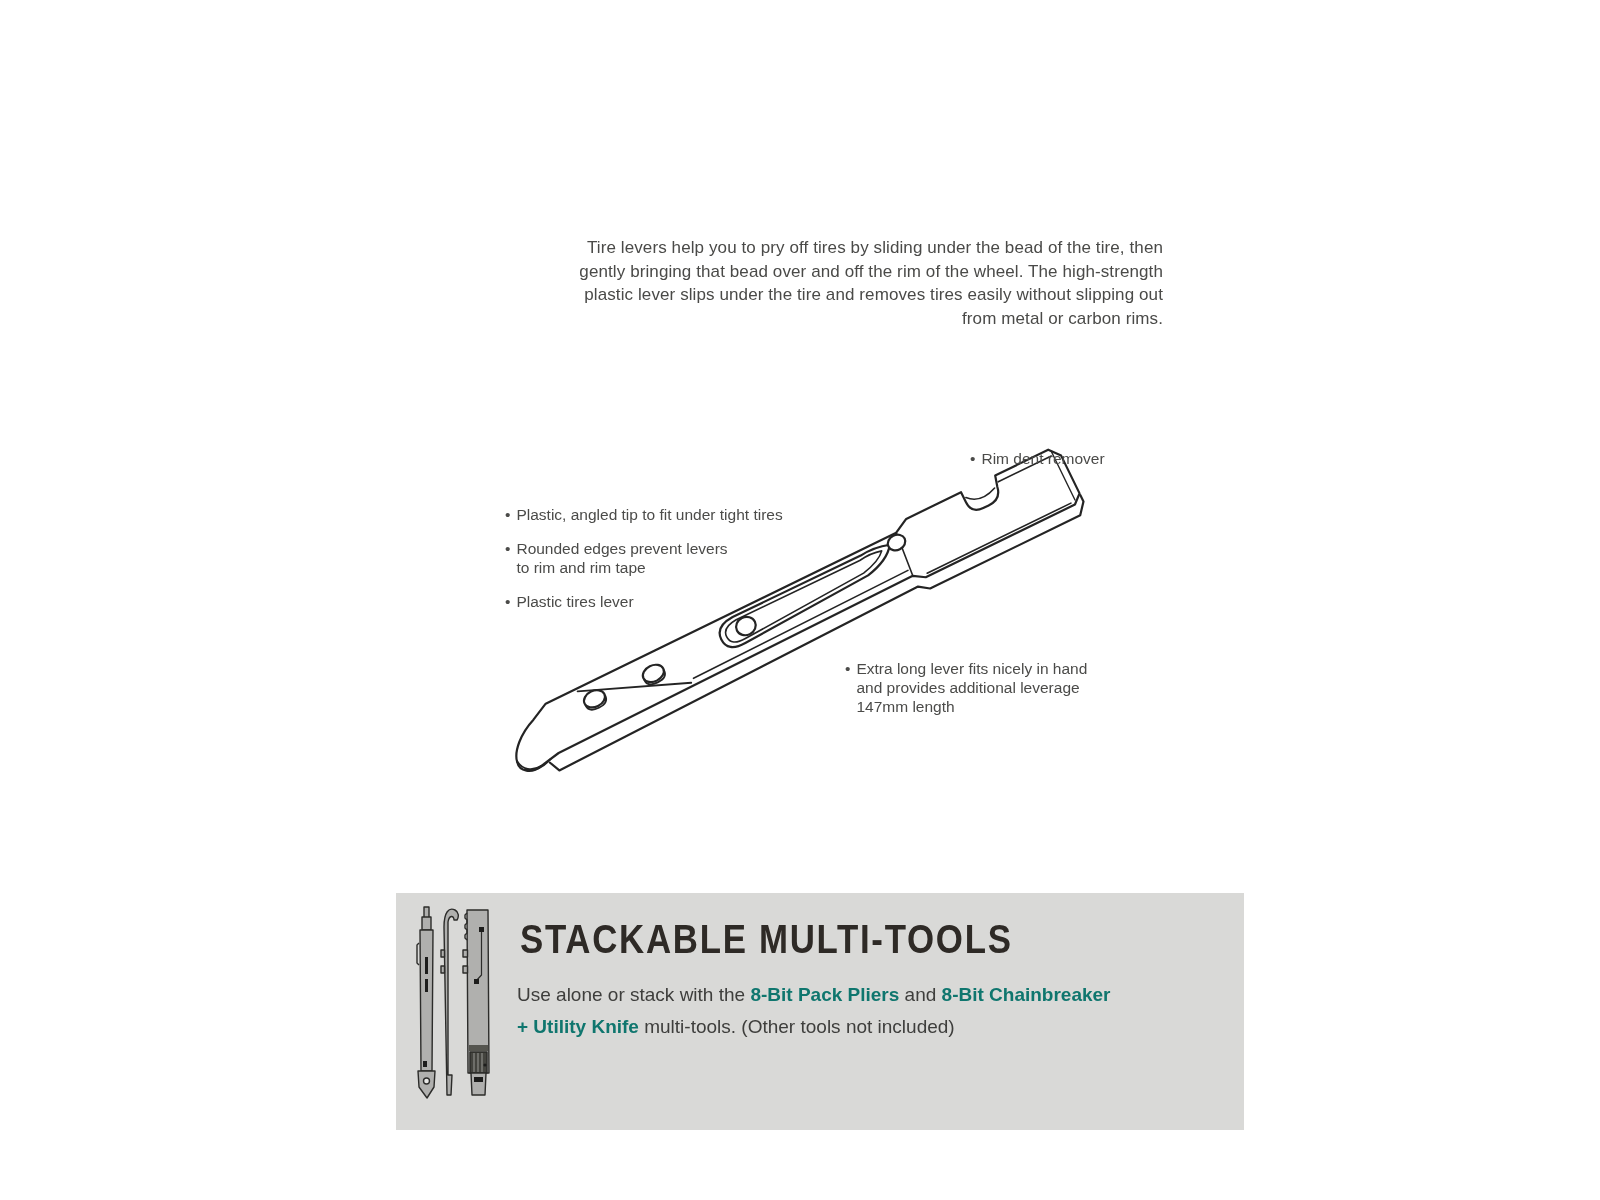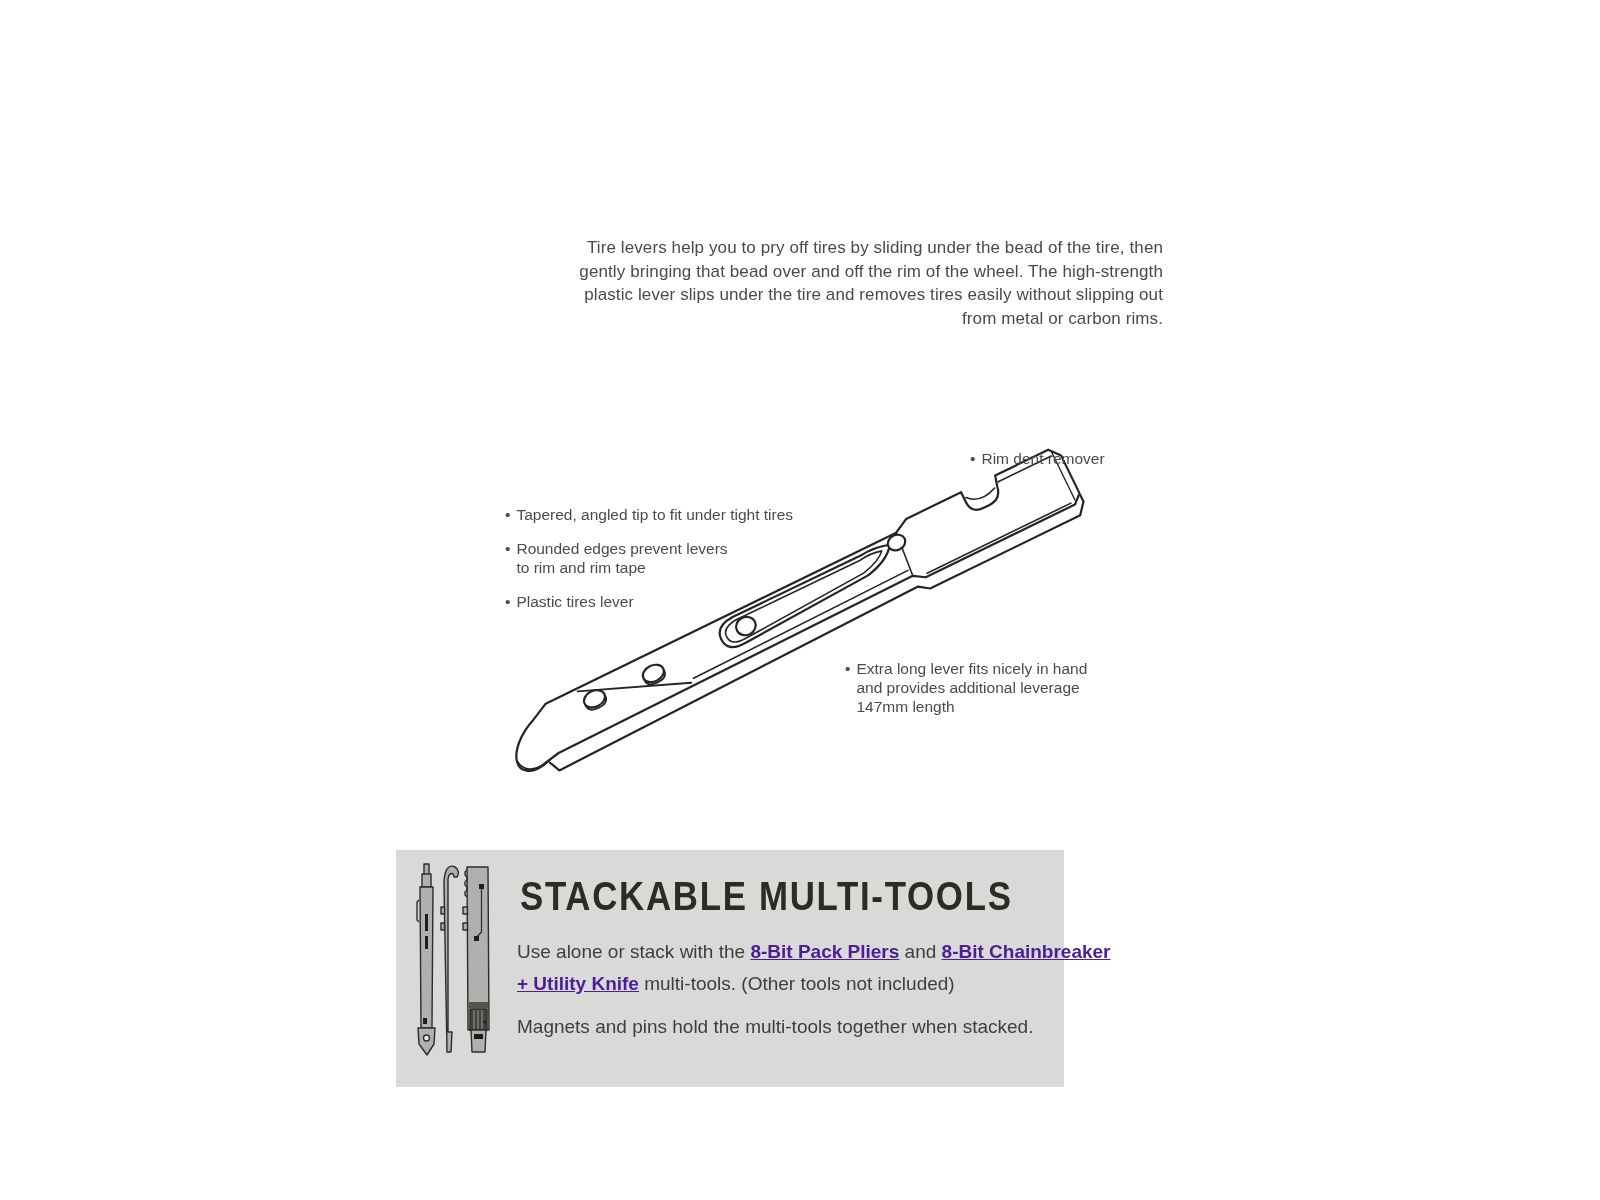--- a/index.html
+++ b/index.html
@@ -30,33 +30,33 @@
   .callout .ctext{white-space:pre-line;}
   .c-rim{left:970px;top:449px;}
   .c-tapered{left:505px;top:505px;}
   .c-rounded{left:505px;top:539px;}
   .c-plastic{left:505px;top:592px;}
   .c-extra{left:845px;top:659px;}
   
   .toolart{position:absolute;left:480px;top:440px;width:640px;height:360px;}
   
   .graybox{
-    position:absolute;left:396px;top:850px;width:668px;height:237px;background:#d9d9d7;
+    position:absolute;left:396px;top:893px;width:848px;height:237px;background:#d9d9d7;
   }
   .toolsart{position:absolute;left:17px;top:12px;width:82px;height:198px;}
   .graybox h2{
     position:absolute;left:124px;top:24px;margin:0;color:#2e2a26;
     font-size:41px;line-height:44px;font-weight:800;white-space:nowrap;
   }
   .graybox h2 .squeeze{display:inline-block;transform:scaleX(.85);transform-origin:left center;letter-spacing:2px;}
   .usage{
     position:absolute;left:121px;top:86px;margin:0;width:720px;color:#3e3e3c;
     font-size:19px;line-height:32px;white-space:pre-line;
   }
-  .usage .b{font-weight:700;color:#4c1d95;text-decoration:underline;}
+  .usage .b{font-weight:700;color:#0f766e;}
   .magnets{
     position:absolute;left:121px;top:160px;margin:0;width:720px;color:#3e3e3c;
     font-size:19px;line-height:33px;white-space:pre-line;
   }
 </style>
 </head>
 <body>
 
 <div id="canvas">
 
@@ -111,21 +111,21 @@
       </g>
     </svg>
   </div>
 
   <div class="callout c-rim">
       <span class="bullet">•</span>
       <span class="ctext">Rim dent remover</span>
     </div>
   <div class="callout c-tapered">
       <span class="bullet">•</span>
-      <span class="ctext">Tapered, angled tip to fit under tight tires</span>
+      <span class="ctext">Plastic, angled tip to fit under tight tires</span>
     </div>
   <div class="callout c-rounded">
       <span class="bullet">•</span>
       <span class="ctext">Rounded edges prevent levers
 to rim and rim tape</span>
     </div>
   <div class="callout c-plastic">
       <span class="bullet">•</span>
       <span class="ctext">Plastic tires lever</span>
     </div>
@@ -171,17 +171,16 @@
           <circle cx="72" cy="160" r="1.6" fill="#1d1d1c" stroke="none"></circle>
         </g>
       </svg>
     </div>
 
     <h2><span class="squeeze">STACKABLE MULTI-TOOLS</span></h2>
 
     <p class="usage"><span>Use alone or stack with the </span><span class="b">8-Bit Pack Pliers</span><span> and </span><span class="b">8-Bit Chainbreaker
 + Utility Knife</span><span> multi-tools. (Other tools not included)</span></p>
 
-    <p class="magnets">Magnets and pins hold the multi-tools together when stacked.</p>
 
   </section>
 
 </div>
 
 </body></html>

